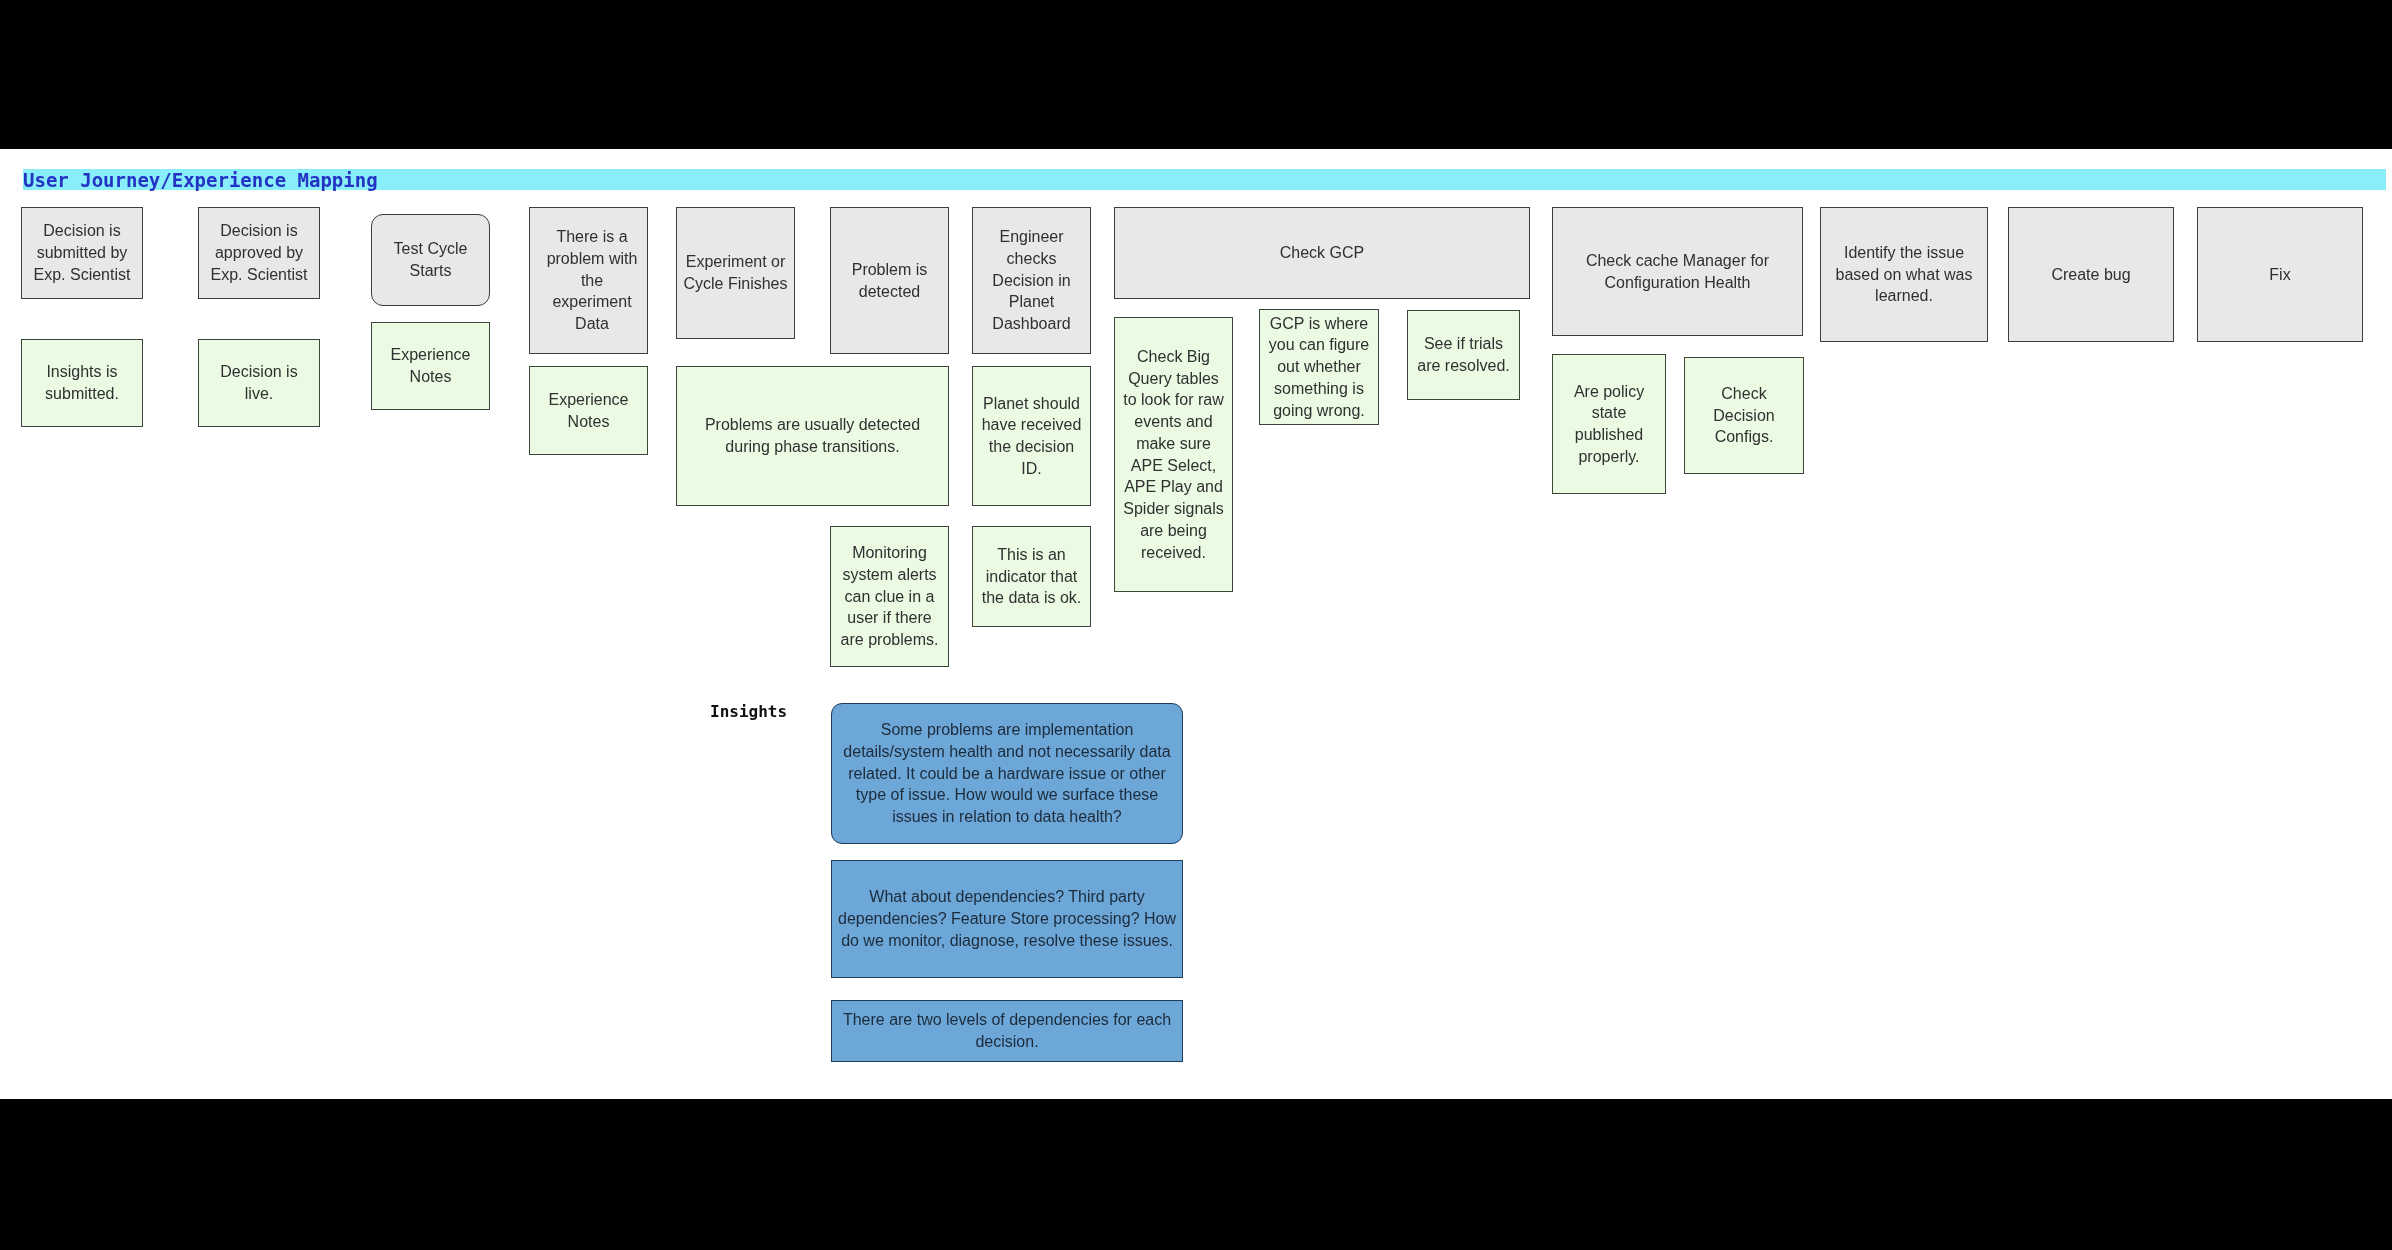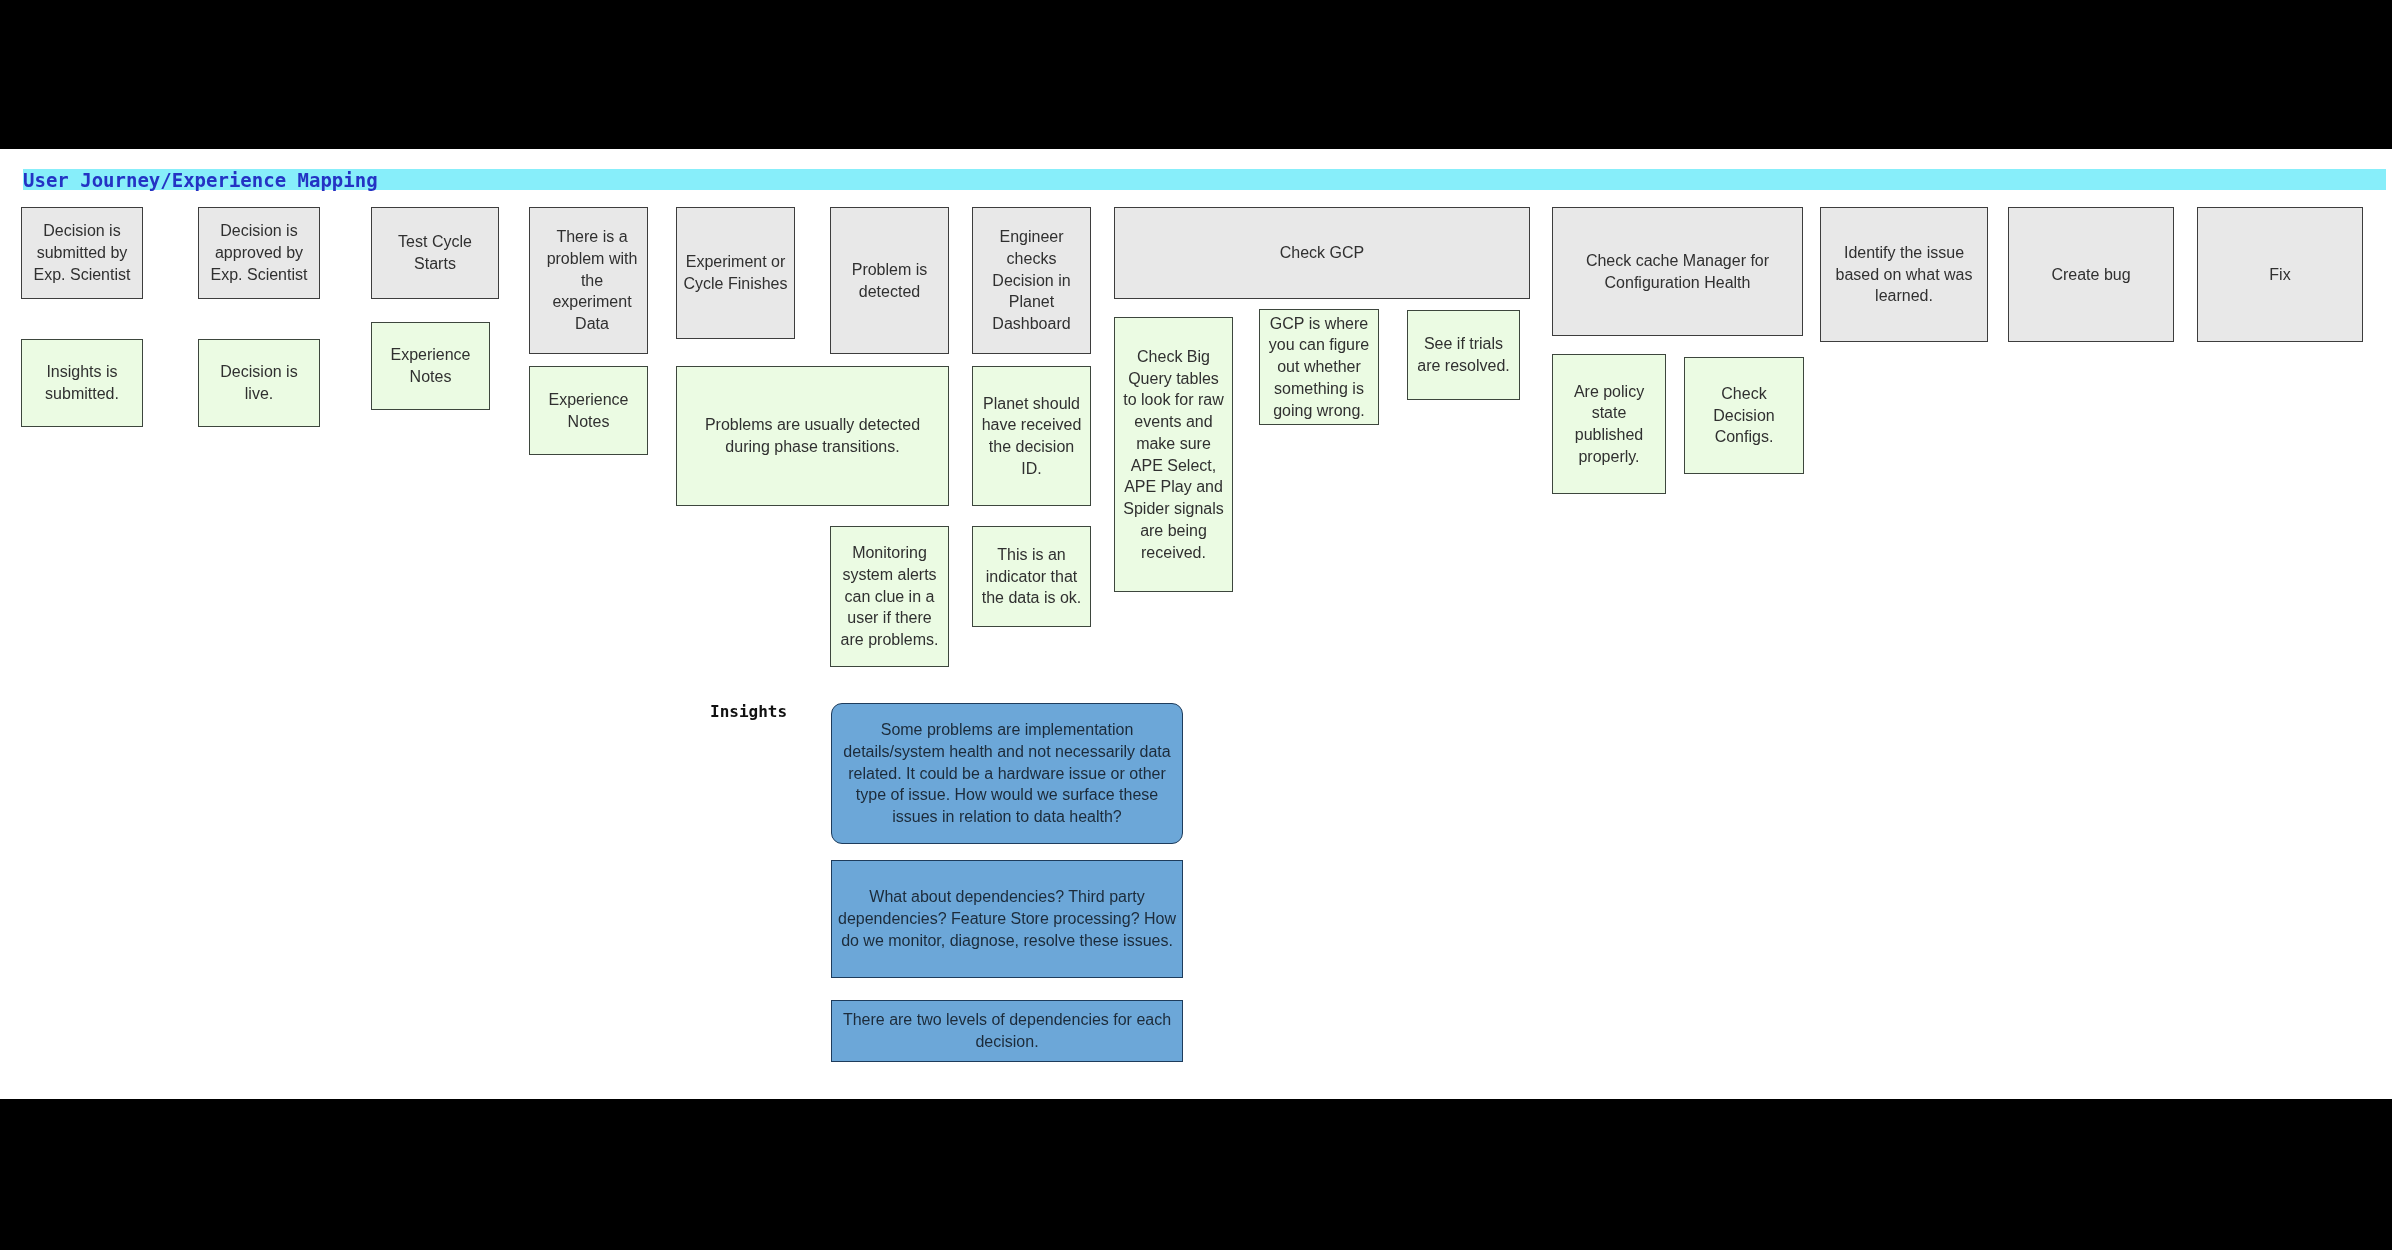--- a/index.html
+++ b/index.html
@@ -25,21 +25,21 @@
   <div style="position:absolute;left:0;top:1099px;width:2392px;height:151px;background:var(--letterbox);"></div>
 
   <div class="canvas">
 
     <div class="hdr">
       <span>User Journey/Experience Mapping</span>
     </div>
 
     <div class="box stage" style="left:21px;top:58px;width:122px;height:92px;">Decision is submitted by Exp. Scientist</div>
     <div class="box stage" style="left:198px;top:58px;width:122px;height:92px;">Decision is approved by Exp. Scientist</div>
-    <div class="box stage" style="left:371px;top:58px;width:128px;height:92px;">Test Cycle Starts</div>
+    <div class="box stage" style="left:371px;top:65px;width:119px;height:92px;border-radius:12px;">Test Cycle Starts</div>
     <div class="box stage" style="left:529px;top:58px;width:119px;height:147px;padding-left:12px;">There is a problem with the experiment Data</div>
     <div class="box stage" style="left:676px;top:58px;width:119px;height:132px;">Experiment or Cycle Finishes</div>
     <div class="box stage" style="left:830px;top:58px;width:119px;height:147px;">Problem is detected</div>
     <div class="box stage" style="left:972px;top:58px;width:119px;height:147px;">Engineer checks Decision in Planet Dashboard</div>
     <div class="box stage" style="left:1114px;top:58px;width:416px;height:92px;">Check GCP</div>
     <div class="box stage" style="left:1552px;top:58px;width:251px;height:129px;">Check cache Manager for Configuration Health</div>
     <div class="box stage" style="left:1820px;top:58px;width:168px;height:135px;">Identify the issue based on what was learned.</div>
     <div class="box stage" style="left:2008px;top:58px;width:166px;height:135px;">Create bug</div>
     <div class="box stage" style="left:2197px;top:58px;width:166px;height:135px;">Fix</div>
 

